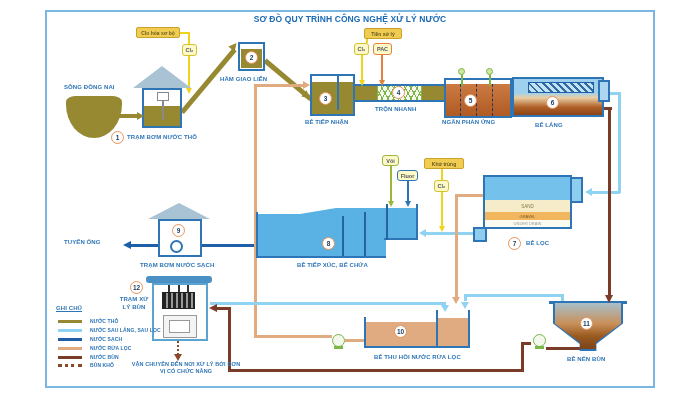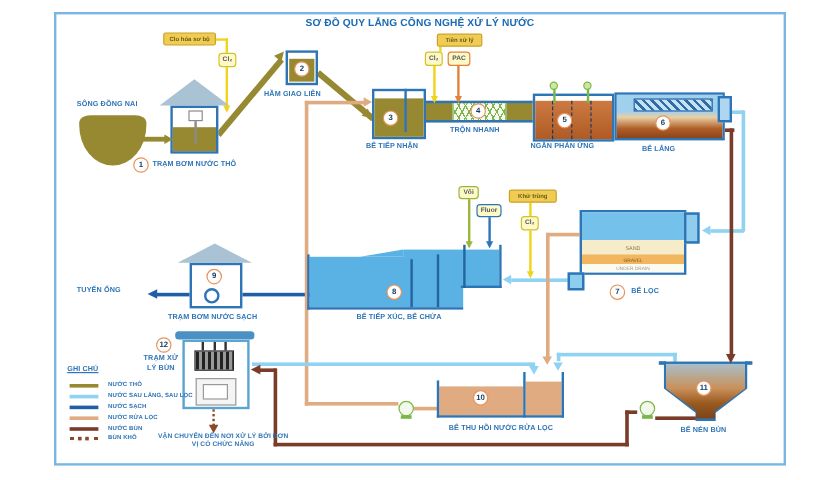--- a/index.html
+++ b/index.html
@@ -17,21 +17,21 @@
   .ln{z-index:1;}
   .pump{border-radius:50%;background:#f2f8ec;border:1.5px solid #7ab648;z-index:4;}
   .layer-txt{font-size:4.5px;color:#8a7a4a;display:flex;align-items:center;justify-content:center;z-index:3;}
 </style>
 </head>
 <body>
 
 <div id="stage">
 
   <div style="left:45px;top:10px;width:610px;height:378px;border:2px solid var(--frame);"></div>
-  <div class="lbl" style="left:45px;top:14px;width:610px;text-align:center;font-size:8.5px;color:var(--title_text);">SƠ ĐỒ QUY LẮNG CÔNG NGHỆ XỬ LÝ NƯỚC</div>
+  <div class="lbl" style="left:45px;top:14px;width:610px;text-align:center;font-size:8.5px;color:var(--title_text);">SƠ ĐỒ QUY TRÌNH CÔNG NGHỆ XỬ LÝ NƯỚC</div>
 
   <div class="ln" style="left:116px;top:114px;width:24px;height:4px;background:var(--raw);"></div>
   <div class="ar" style="left:137px;top:112px;border-top:4px solid transparent;border-bottom:4px solid transparent;border-left:7px solid var(--raw);"></div>
 
   <div class="ln" style="left:182px;top:110px;width:82px;height:5px;background:var(--raw);transform:rotate(-50deg);transform-origin:left center;"></div>
   <div class="ar" style="left:230px;top:42px;border-top:4px solid transparent;border-bottom:4px solid transparent;border-left:8px solid var(--raw);transform:rotate(-50deg);"></div>
 
   <div class="ln" style="left:265px;top:58px;width:60px;height:5px;background:var(--raw);transform:rotate(40deg);transform-origin:left center;"></div>
   <div class="ar" style="left:303px;top:92px;border-top:4px solid transparent;border-bottom:4px solid transparent;border-left:8px solid var(--raw);transform:rotate(40deg);"></div>
 

